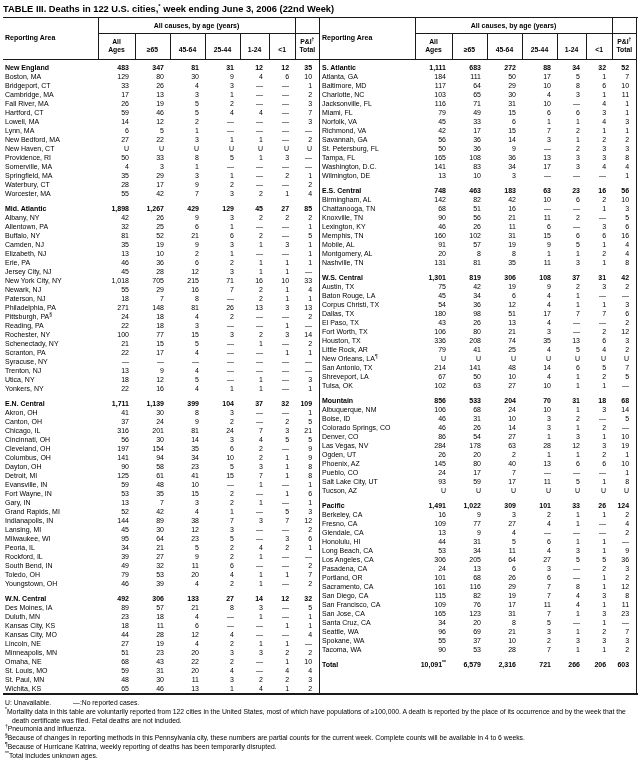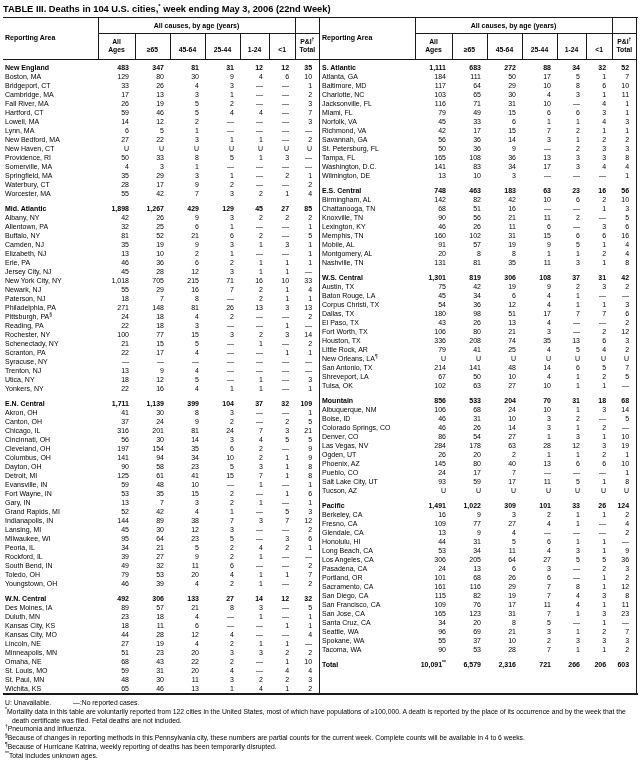--- a/index.html
+++ b/index.html
@@ -30,21 +30,21 @@
   tr.section.first td{padding-top:3px;}
   .footnotes{margin-top:4px;padding:0 2px;}
   .fn{font-size:6.8px;line-height:8.8px;padding-left:7px;text-indent:-7px;}
   .fn.legend{padding-left:0;text-indent:0;}
   .legend .gap{margin-left:22px;}
 </style>
 </head>
 <body>
 
 <div class="page">
-  <div class="title"><span>TABLE III. Deaths in 104 U.S. cities,</span><sup>*</sup><span> week ending May 3, 2006 (22nd Week)</span></div>
+  <div class="title"><span>TABLE III. Deaths in 122 U.S. cities,</span><sup>*</sup><span> week ending June 3, 2006 (22nd Week)</span></div>
 
   <div class="table-frame">
     <div class="half">
       <table id="tbl-left">
           <colgroup>
             <col style="width:95px">
             <col style="width:37px">
             <col style="width:35px">
             <col style="width:35px">
             <col style="width:35px">

